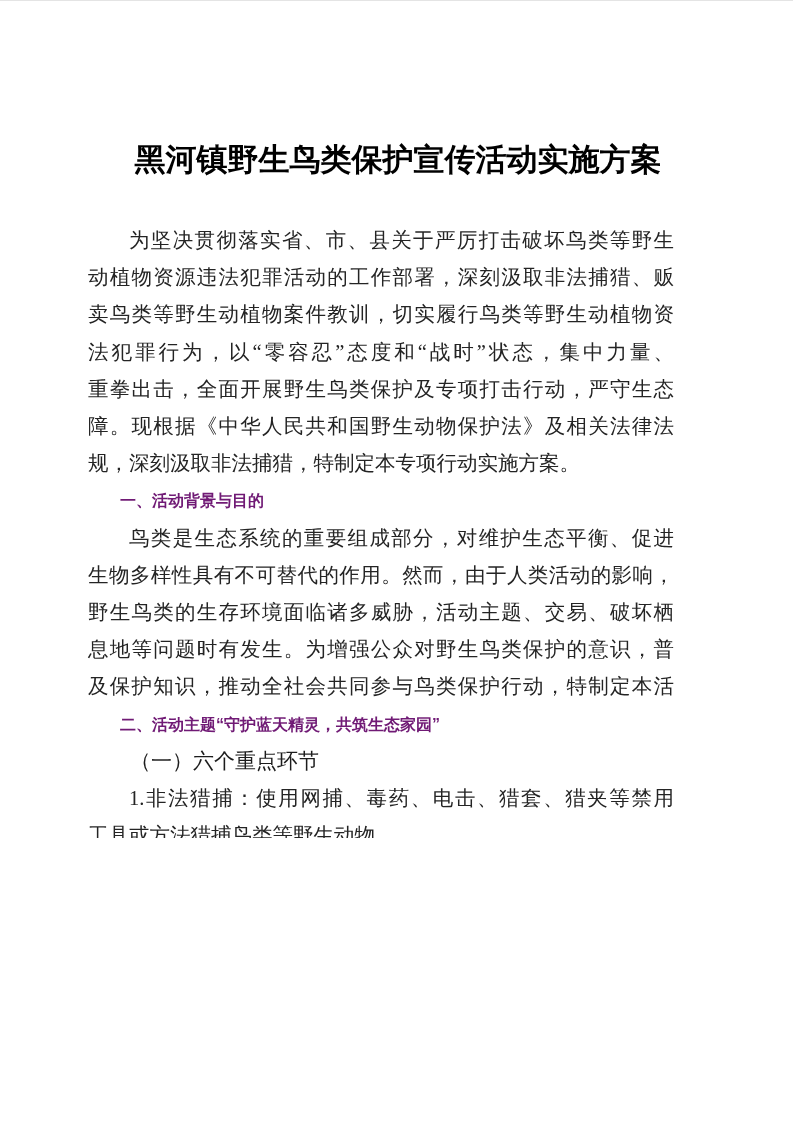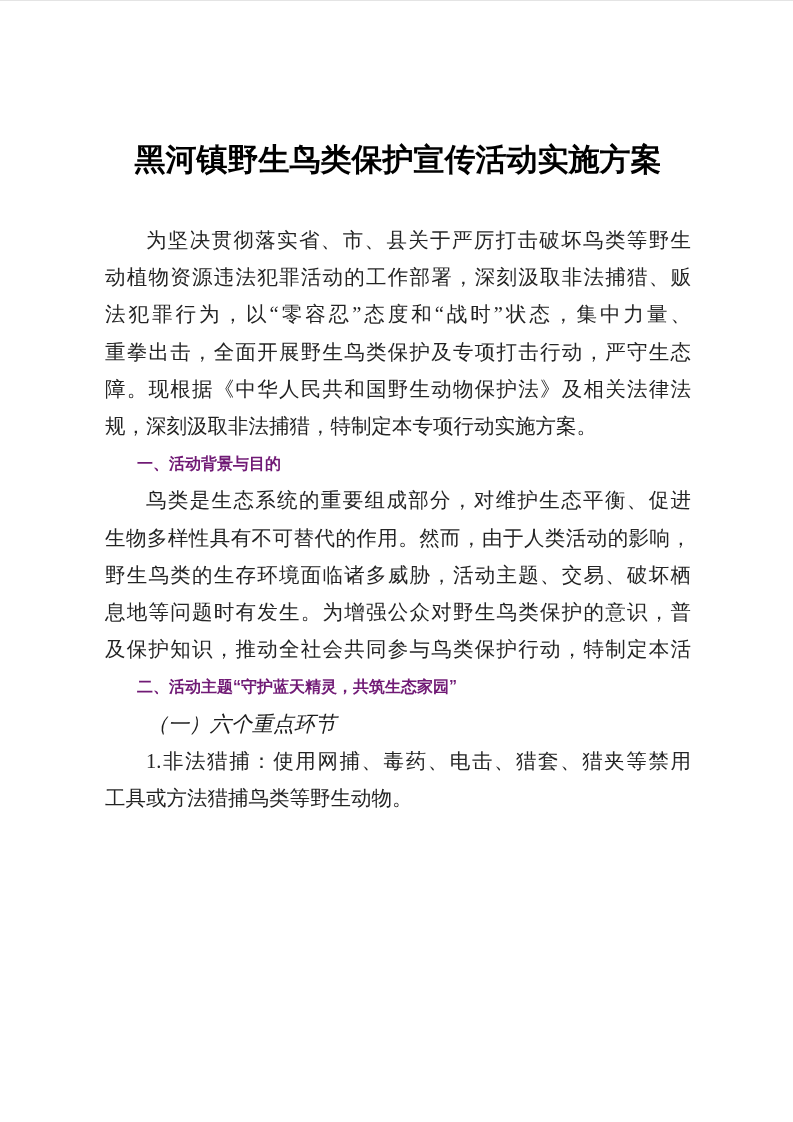--- a/index.html
+++ b/index.html
@@ -23,21 +23,21 @@
     font-size: 31px;
     line-height: 40px;
     font-weight: 700;
     color: #000000;
     font-family: "Liberation Serif", "DejaVu Serif", serif;
     white-space: nowrap;
   }
   .bodyblock {
     position: absolute;
     top: 221px;
-    left: 105px;
+    left: 88px;
     width: 586px;
   }
   .ln {
     width: 100%;
     font-size: 20.5px;
     line-height: 37.2px;
     letter-spacing: 0;
     color: #242424;
     white-space: normal;
   }
@@ -47,21 +47,20 @@
     text-justify: inter-character;
   }
   .ind { text-indent: 2em; }
   .h-bold {
     font-family: "Liberation Sans", "DejaVu Sans", sans-serif;
     font-weight: 700;
     font-size: 16px;
     color: #701a75;
   }
   .h-kai {
-    font-style: italic;
     font-size: 21px;
     color: #1c1c1c;
   }
   .pagenum {
     position: absolute;
     top: 994px;
     left: 106px;
     font-size: 17.5px;
     letter-spacing: 3px;
     word-spacing: 3px;
@@ -72,20 +71,21 @@
 </head>
 <body>
 
 <div class="page">
 
   <div class="title">黑河镇野生鸟类保护宣传活动实施方案</div>
 
   <div class="bodyblock">
     <div class="ln ind just">为坚决贯彻落实省、市、县关于严厉打击破坏鸟类等野生</div>
     <div class="ln just">动植物资源违法犯罪活动的工作部署，深刻汲取非法捕猎、贩</div>
+    <div class="ln just">卖鸟类等野生动植物案件教训，切实履行鸟类等野生动植物资</div>
     <div class="ln just">法犯罪行为，以“零容忍”态度和“战时”状态，集中力量、</div>
     <div class="ln just">重拳出击，全面开展野生鸟类保护及专项打击行动，严守生态</div>
     <div class="ln just">障。现根据《中华人民共和国野生动物保护法》及相关法律法</div>
     <div class="ln">规，深刻汲取非法捕猎，特制定本专项行动实施方案。</div>
     <div class="ln ind h-bold">一、活动背景与目的</div>
     <div class="ln ind just">鸟类是生态系统的重要组成部分，对维护生态平衡、促进</div>
     <div class="ln just">生物多样性具有不可替代的作用。然而，由于人类活动的影响，</div>
     <div class="ln just">野生鸟类的生存环境面临诸多威胁，活动主题、交易、破坏栖</div>
     <div class="ln just">息地等问题时有发生。为增强公众对野生鸟类保护的意识，普</div>
     <div class="ln just">及保护知识，推动全社会共同参与鸟类保护行动，特制定本活</div>

